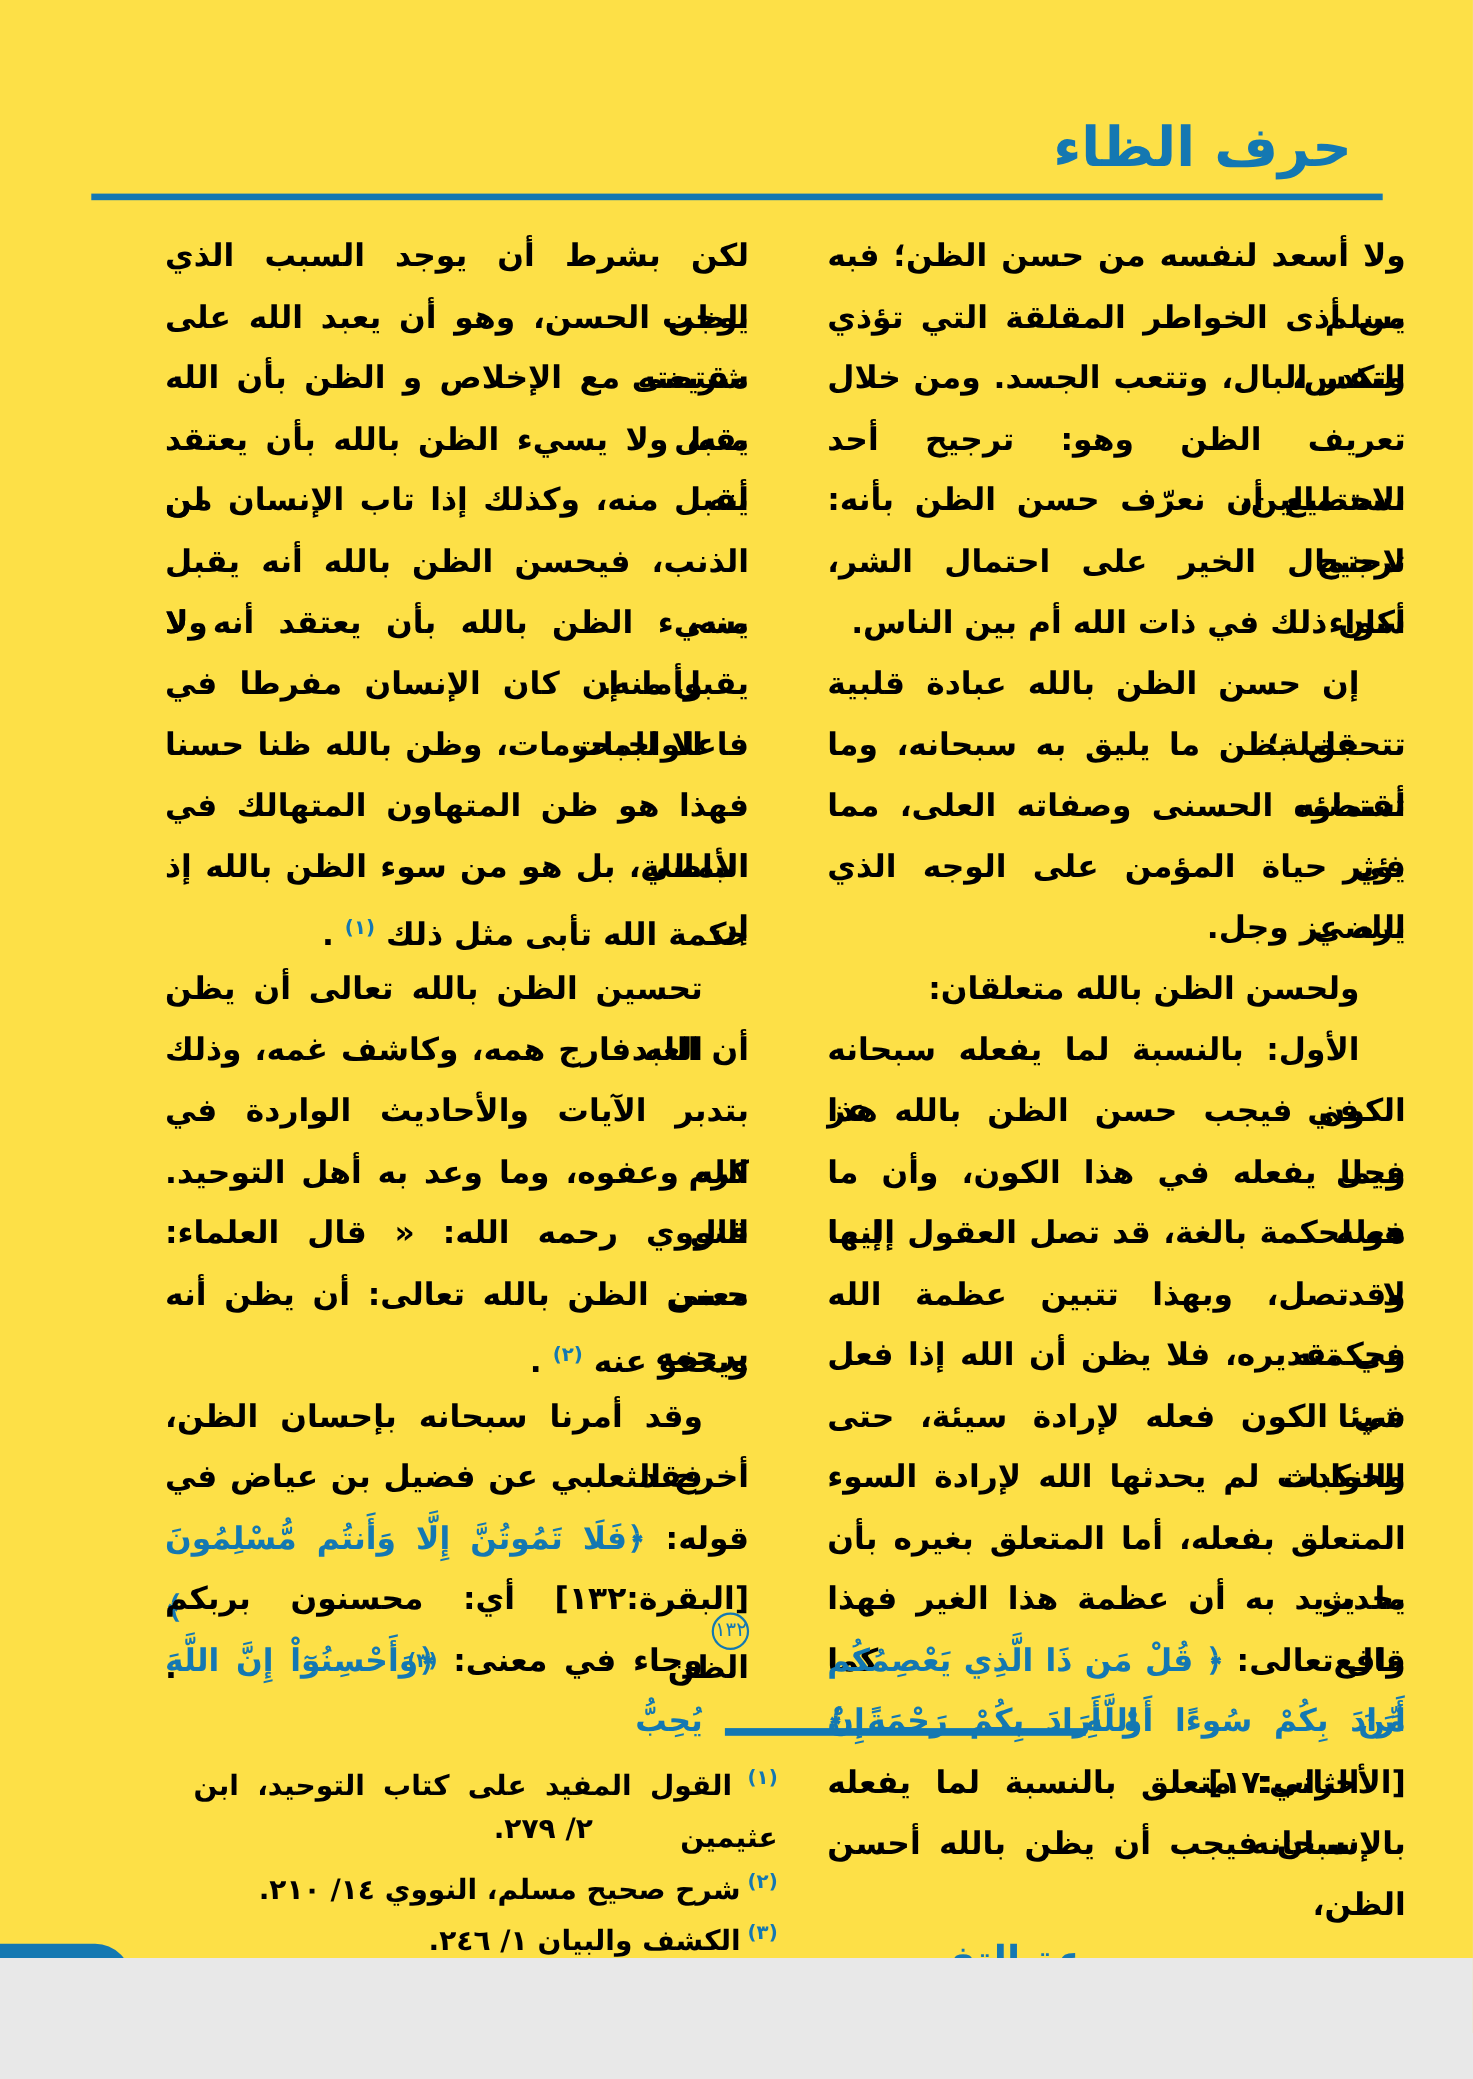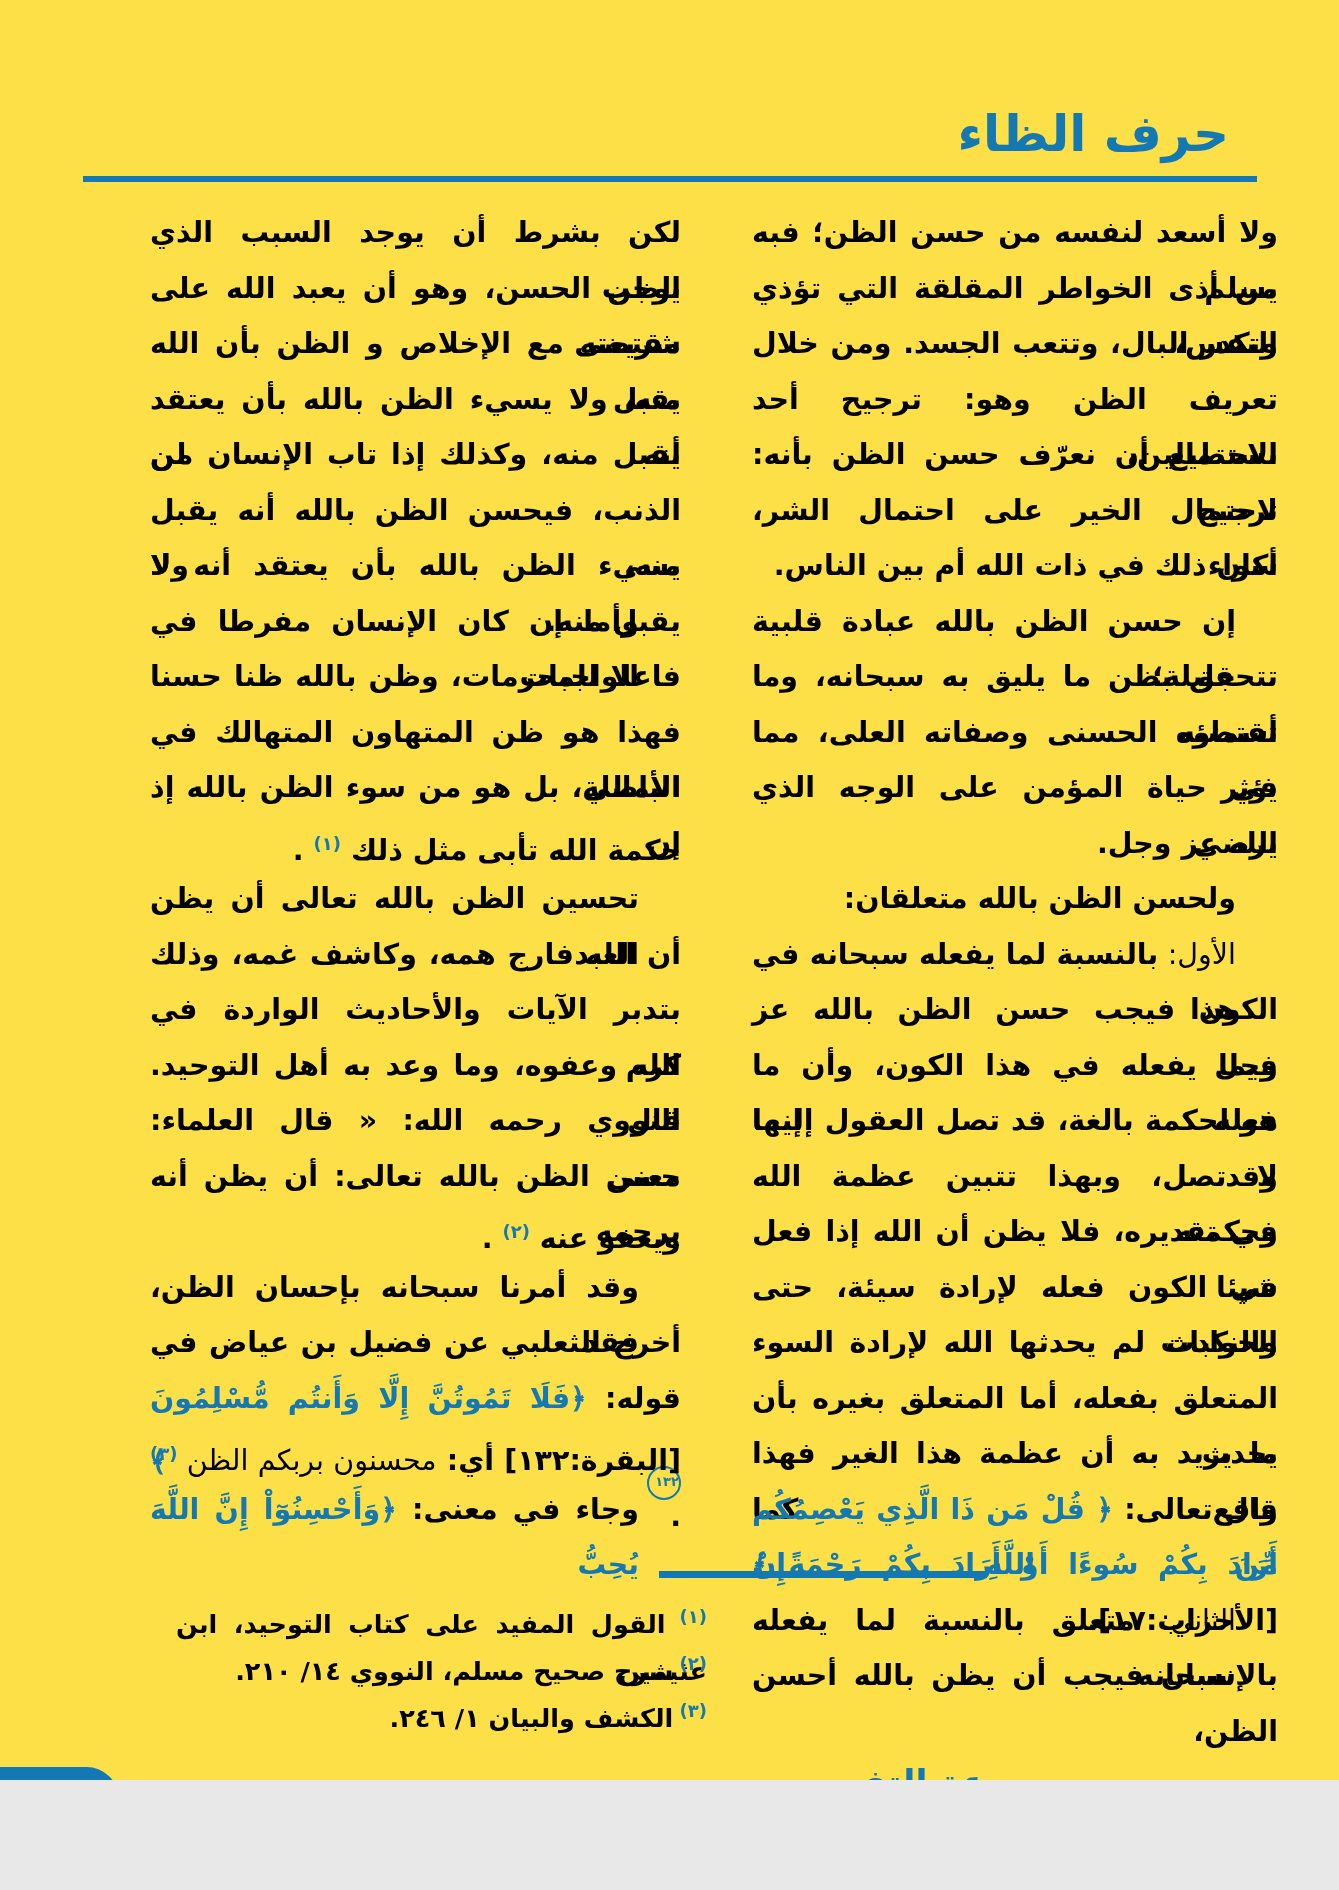--- a/index.html
+++ b/index.html
@@ -32,27 +32,27 @@
   #col-right{right:61px;width:526px;}
   #col-left{right:658px;width:531px;}
   .line{
     height:55.5px;line-height:55.5px;font-size:28.5px;
     text-align:justify;text-align-last:justify;
     overflow:visible;
   }
   .line.i{padding-right:42px;}
   .line.e{text-align-last:right;}
   .q{color:var(--accent);}
-  .b{font-weight:400;}
+  .b{font-weight:700;}
   .m{color:var(--accent);font-size:18px;vertical-align:10px;font-weight:bold;}
   .a{
     display:inline-block;width:30px;height:30px;line-height:27px;
     border:2px solid var(--accent);border-radius:50%;
-    color:var(--accent);font-size:13px;text-align:center;
-    vertical-align:middle;font-weight:bold;margin-top:40px;
+    color:var(--accent);font-size:18px;text-align:center;
+    vertical-align:middle;font-weight:normal;margin-top:40px;
   }
   
   .fn-rule{
     position:absolute;top:1571px;left:659px;width:328px;height:7px;
     background:var(--accent);
   }
   #footnotes{
     position:absolute;top:1593px;right:632px;width:531px;
     direction:rtl;font-weight:bold;color:#000;
   }
@@ -138,20 +138,21 @@
       <div class="line i"><span class="n">وقد أمرنا سبحانه بإحسان الظن، فقد</span></div>
       <div class="line"><span class="n">أخرج الثعلبي عن فضيل بن عياض في</span></div>
       <div class="line"><span class="n">قوله: </span><span class="q">﴿فَلَا تَمُوتُنَّ إِلَّا وَأَنتُم مُّسْلِمُونَ </span><span class="a">١٣٢</span><span class="q"> ﴾</span></div>
       <div class="line"><span class="n">[البقرة:١٣٢] أي: </span><span class="b">محسنون بربكم الظن </span><span class="m">(٣)</span><span class="n"> .</span></div>
       <div class="line i"><span class="n">وجاء في معنى: </span><span class="q">﴿وَأَحْسِنُوٓاْ إِنَّ اللَّهَ يُحِبُّ</span></div>
     </div>
 
   <div class="fn-rule"></div>
   <div id="footnotes">
       <div class="line j"><span class="m">(١) </span><span class="n">القول المفيد على كتاب التوحيد، ابن عثيمين</span></div>
+      <div class="line c"><span class="n">٢/ ٢٧٩.</span></div>
       <div class="line"><span class="m">(٢) </span><span class="n">شرح صحيح مسلم، النووي ١٤/ ٢١٠.</span></div>
       <div class="line"><span class="m">(٣) </span><span class="n">الكشف والبيان ١/ ٢٤٦.</span></div>
     </div>
 
   <div class="logo">
     <div class="logo1">موسوعة التفسير الموضوعي</div>
     <div class="logo2">للقرآن الكريم</div>
   </div>
 
   <div class="badge">٣٦٦</div>

